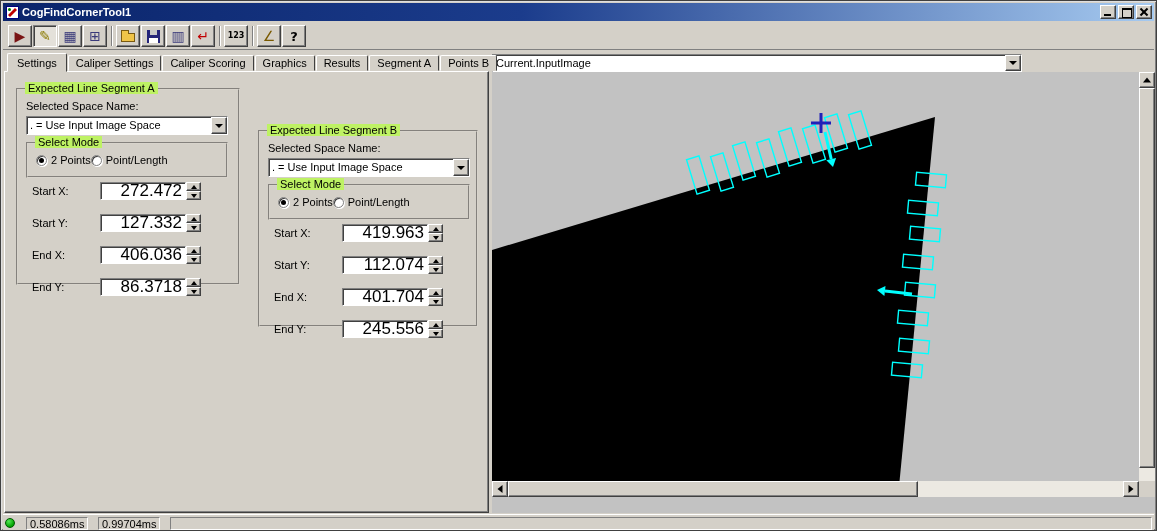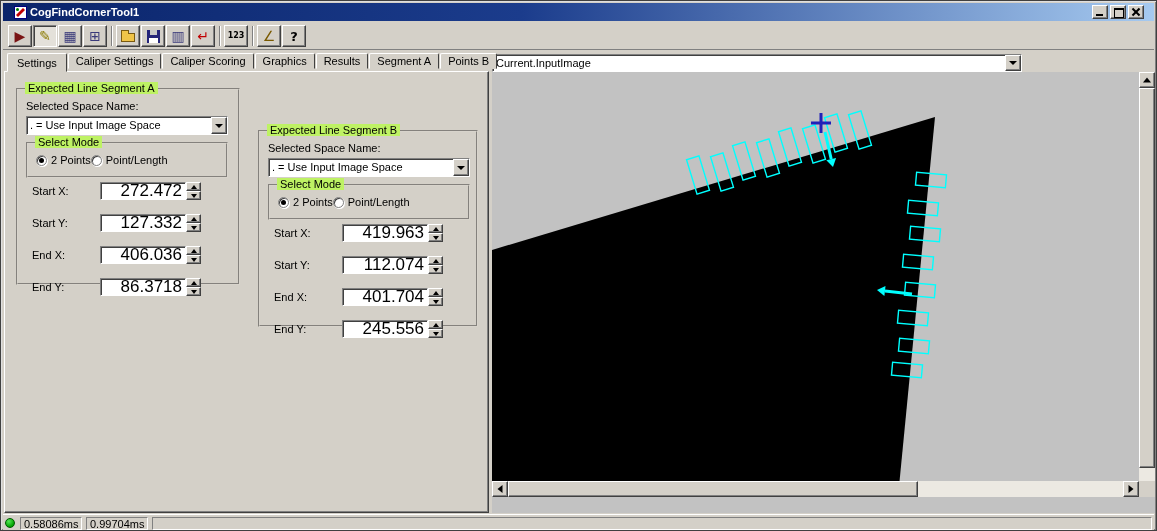--- a/index.html
+++ b/index.html
@@ -5,21 +5,21 @@
   * { margin:0; padding:0; box-sizing:border-box; user-select:none; }
   html,body { width:1157px; height:531px; overflow:hidden; }
   body { font-family:"Liberation Sans", sans-serif; font-size:11px; background:#d4d0c8; color:#000; position:relative; }
 
   .window { position:absolute; inset:0; border:1px solid #404040; background:#d4d0c8;
             box-shadow: inset 1px 1px 0 #dfdfdf, inset -1px -1px 0 #808080; }
 
   
   .titlebar { position:absolute; top:2px; left:2px; right:2px; height:18px;
               background:linear-gradient(to right,#0a246a 0%,#1b3c8c 45%,#a6caf0 100%);
-              display:flex; align-items:center; padding:0 10px; }
+              display:flex; align-items:center; padding:0 2px; }
   .title-icon { width:14px; height:14px; display:flex; align-items:center; justify-content:center; }
   .title-text { color:#fff; font-weight:bold; margin-left:3px; flex:1; white-space:nowrap; }
   .title-btns { display:flex; gap:2px; }
   .wbtn { width:16px; height:14px; background:#d4d0c8; border:1px solid;
           border-color:#fff #404040 #404040 #fff; box-shadow:inset -1px -1px 0 #808080;
           position:relative; cursor:default; }
   .wbtn.min::after { content:""; position:absolute; left:3px; bottom:2px; width:7px; height:2px; background:#000; }
   .wbtn.max::after { content:""; position:absolute; left:3px; top:2px; width:8px; height:7px;
                      border:1px solid #000; border-top:2px solid #000; }
   .wbtn.close::before, .wbtn.close::after { content:""; position:absolute; left:2px; top:5px; width:10px; height:2px; background:#000; }
@@ -37,21 +37,21 @@
   .tbicon.small { font-size:8px; font-weight:bold; }
   .tbicon.bold  { font-weight:bold; font-size:13px; }
   .tbsep { width:2px; height:20px; margin:0 3px; border-left:1px solid #808080; border-right:1px solid #fff; }
   .shape-open { display:inline-block; width:14px; height:9px; background:#f0c448; border:1px solid #7a5a10; position:relative; margin-top:3px; }
   .shape-open::before { content:""; position:absolute; top:-4px; left:-1px; width:6px; height:3px; background:#f0c448; border:1px solid #7a5a10; border-bottom:none; }
   .shape-save { display:inline-block; width:13px; height:13px; background:#24247a; position:relative; }
   .shape-save::before { content:""; position:absolute; top:0; left:3px; width:7px; height:5px; background:#c8c8c8; }
   .shape-save::after  { content:""; position:absolute; bottom:0; left:2px; width:9px; height:5px; background:#fff; }
 
   
-  .tabstrip { position:absolute; top:52px; left:6px; height:19px; display:flex; align-items:flex-start; z-index:3; }
+  .tabstrip { position:absolute; top:52px; left:6px; height:19px; display:flex; align-items:center; z-index:3; }
   .tab { height:16px; line-height:15px; padding:0 7px; background:#d4d0c8; margin-right:1px;
          border:1px solid; border-color:#fff #404040 #d4d0c8 #fff; border-radius:2px 2px 0 0;
          white-space:nowrap; cursor:default; }
   .tab.active { height:19px; line-height:18px; padding:0 9px; position:relative; z-index:4; border-bottom:1px solid #d4d0c8; }
 
   .tabpage { position:absolute; top:70px; left:3px; width:485px; height:442px; background:#d4d0c8;
              border:1px solid; border-color:#fff #404040 #404040 #fff;
              box-shadow:inset -1px -1px 0 #808080; z-index:2; }
 
   
@@ -113,21 +113,21 @@
   .sb-downa::after { border-left:4px solid transparent; border-right:4px solid transparent; border-top:5px solid #000; }
   .sb-left::after  { border-top:4px solid transparent; border-bottom:4px solid transparent; border-right:5px solid #000; }
   .sb-right::after { border-top:4px solid transparent; border-bottom:4px solid transparent; border-left:5px solid #000; }
   .sb-thumb { position:absolute; background:#d4d0c8; border:1px solid; border-color:#fff #404040 #404040 #fff;
               box-shadow:inset -1px -1px 0 #808080; }
   .thumb-v { left:0; top:16px; width:16px; height:380px; }
   .thumb-h { top:0; left:16px; height:16px; width:410px; }
 
   
   .statusbar { position:absolute; left:2px; right:2px; top:513px; height:16px; display:flex; align-items:center;
-               gap:4px; padding:1px 2px 0 2px; border-top:1px solid #fff; background:#d4d0c8; }
+               gap:10px; padding:1px 2px 0 2px; border-top:1px solid #fff; background:#d4d0c8; }
   .status-dot { width:10px; height:10px; border-radius:50%; background:radial-gradient(circle at 35% 30%, #54e854, #00a000 70%);
                 border:1px solid #005800; margin-right:1px; }
   .scell { height:13px; line-height:12px; padding:0 3px; border:1px solid; border-color:#808080 #fff #fff #808080;
            white-space:nowrap; }
   .scell.t { width:62px; }
   .scell.rest { flex:1; }
 </style>
 </head>
 <body>
 

